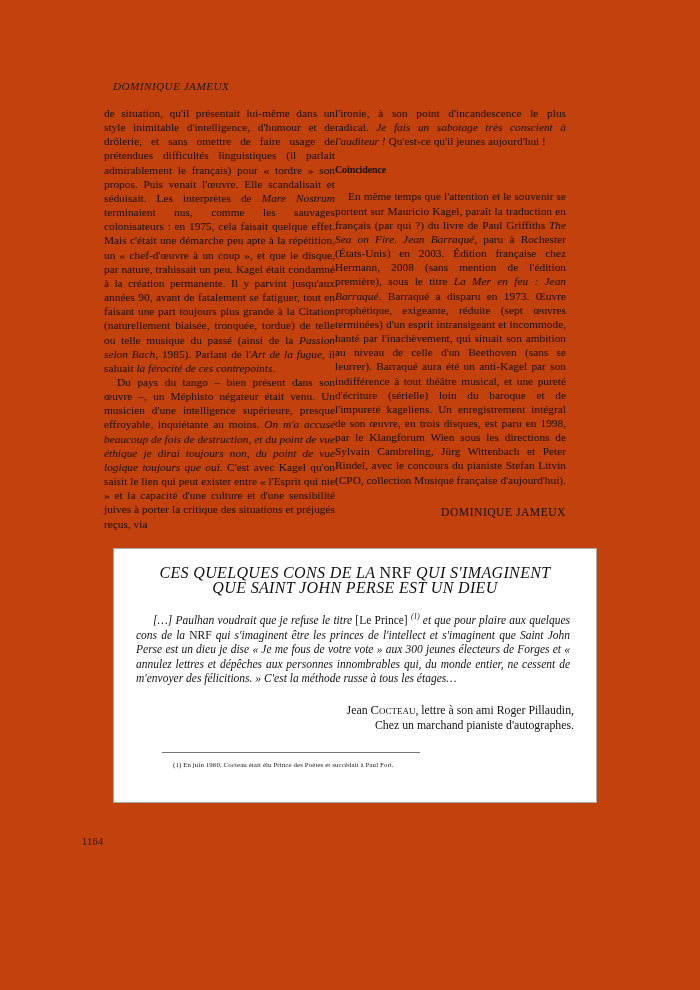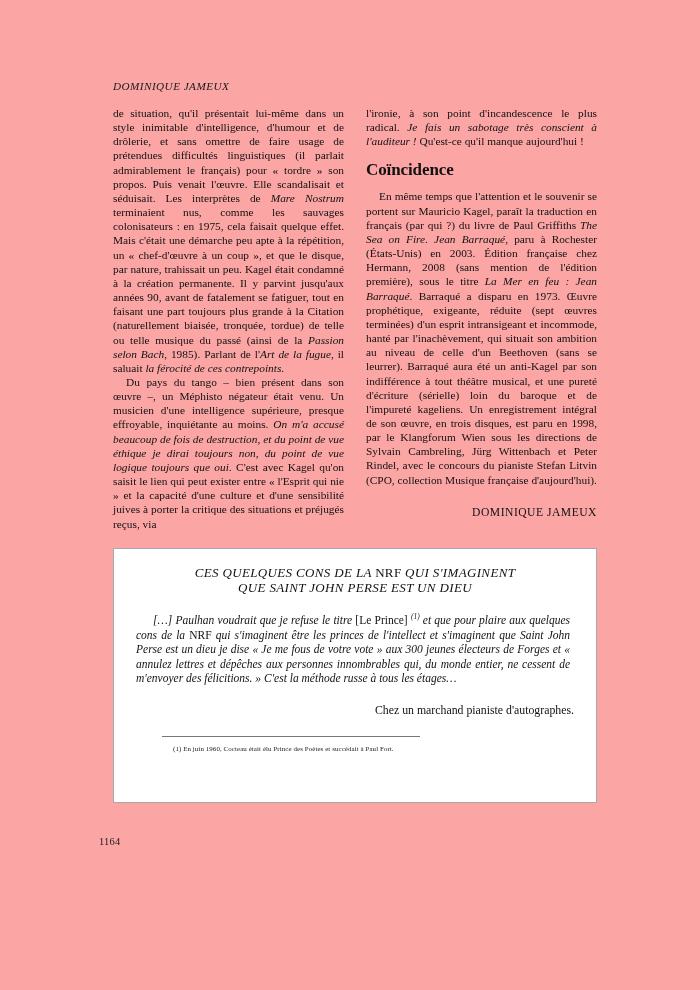--- a/index.html
+++ b/index.html
@@ -14,42 +14,41 @@
     font-family: "Liberation Serif", "DejaVu Serif", serif;
     color: #111111;
     overflow: hidden;
   }
 
   .page {
     position: absolute;
     left: 0; top: 0;
     width: 700px;
     height: 990px;
-    background: #fca5a5;
+    background: #c2410c;
   }
 
   
   .running-head {
     position: absolute;
     left: 113px;
     top: 80px;
     font-style: italic;
     font-size: 11.2px;
     letter-spacing: 0.45px;
     color: #1a1a1a;
   }
 
   
   .columns {
     position: absolute;
-    left: 113px;
+    left: 104px;
     top: 106px;
     width: 484px;
     display: flex;
-    gap: 22px;
   }
   .col {
     width: 231px;
   }
 
   .col p {
     margin: 0;
     font-size: 11.35px;
     line-height: 14.15px;
     text-align: justify;
@@ -60,21 +59,21 @@
   }
   .col p.indent {
     text-indent: 13px;
   }
   .col p + p {
     margin-top: 0;
   }
 
   .col h2.section {
     margin: 14px 0 11px 0;
-    font-size: 17px;
+    font-size: 10px;
     font-weight: bold;
     line-height: 16px;
     letter-spacing: -0.1px;
   }
 
   .signature {
     margin-top: 19px;
     text-align: right;
     font-size: 11.6px;
     letter-spacing: 0.5px;
@@ -92,21 +91,21 @@
     box-sizing: border-box;
     border: 1px solid #a9a9a9;
     background: #ffffff;
   }
   .quote-inner {
     padding: 17px 22px 0 22px;
   }
   .quote-title {
     text-align: center;
     font-style: italic;
-    font-size: 13px;
+    font-size: 16px;
     line-height: 14.5px;
     letter-spacing: 0.35px;
     margin: 0 0 0 0;
   }
   .quote-title .roman {
     font-style: normal;
   }
   .quote-body {
     margin: 18px 4px 0 0;
     font-style: italic;
@@ -146,21 +145,21 @@
     margin: 7px 0 0 37px;
     font-size: 6.9px;
     line-height: 9px;
     letter-spacing: 0.1px;
     color: #1a1a1a;
   }
 
   
   .folio {
     position: absolute;
-    left: 99px;
+    left: 82px;
     top: 836px;
     font-size: 10.4px;
     letter-spacing: 0.3px;
     color: #1a1a1a;
   }
 </style>
 </head>
 <body>
 
 <div class="page">
@@ -172,21 +171,21 @@
     <div class="col">
 
       <p><span>de situation, qu'il présentait lui-même dans un style inimitable d'intelligence, d'humour et de drôlerie, et sans omettre de faire usage de prétendues difficultés linguistiques (il parlait admirablement le français) pour « tordre » son propos. Puis venait l'œuvre. Elle scandalisait et séduisait. Les interprètes de </span><i>Mare Nostrum</i><span> terminaient nus, comme les sauvages colonisateurs : en 1975, cela faisait quelque effet. Mais c'était une démarche peu apte à la répétition, un « chef-d'œuvre à un coup », et que le disque, par nature, trahissait un peu. Kagel était condamné à la création permanente. Il y parvint jusqu'aux années 90, avant de fatalement se fatiguer, tout en faisant une part toujours plus grande à la Citation (naturellement biaisée, tronquée, tordue) de telle ou telle musique du passé (ainsi de la </span><i>Passion selon Bach</i><span>, 1985). Parlant de l'</span><i>Art de la fugue</i><span>, il saluait </span><i>la férocité de ces contrepoints</i><span>.</span></p>
 
       <p class="indent"><span>Du pays du tango – bien présent dans son œuvre –, un Méphisto négateur était venu. Un musicien d'une intelligence supérieure, presque effroyable, inquiétante au moins. </span><i>On m'a accusé beaucoup de fois de destruction, et du point de vue éthique je dirai toujours non, du point de vue logique toujours que oui</i><span>. C'est avec Kagel qu'on saisit le lien qui peut exister entre « l'Esprit qui nie » et la capacité d'une culture et d'une sensibilité juives à porter la critique des situations et préjugés reçus, via</span></p>
 
     </div>
 
     <div class="col">
 
-      <p><span>l'ironie, à son point d'incandescence le plus radical. </span><i>Je fais un sabotage très conscient à l'auditeur !</i><span> Qu'est-ce qu'il manque aujourd'hui !</span></p>
+      <p><span>l'ironie, à son point d'incandescence le plus radical. </span><i>Je fais un sabotage très conscient à l'auditeur !</i><span> Qu'est-ce qu'il jeunes aujourd'hui !</span></p>
 
       <h2 class="section">Coïncidence</h2>
 
       <p class="indent"><span>En même temps que l'attention et le souvenir se portent sur Mauricio Kagel, paraît la traduction en français (par qui ?) du livre de Paul Griffiths </span><i>The Sea on Fire. Jean Barraqué</i><span>, paru à Rochester (États-Unis) en 2003. Édition française chez Hermann, 2008 (sans mention de l'édition première), sous le titre </span><i>La Mer en feu : Jean Barraqué</i><span>. Barraqué a disparu en 1973. Œuvre prophétique, exigeante, réduite (sept œuvres terminées) d'un esprit intransigeant et incommode, hanté par l'inachèvement, qui situait son ambition au niveau de celle d'un Beethoven (sans se leurrer). Barraqué aura été un anti-Kagel par son indifférence à tout théâtre musical, et une pureté d'écriture (sérielle) loin du baroque et de l'impureté kageliens. Un enregistrement intégral de son œuvre, en trois disques, est paru en 1998, par le Klangforum Wien sous les directions de Sylvain Cambreling, Jürg Wittenbach et Peter Rindel, avec le concours du pianiste Stefan Litvin (CPO, collection Musique française d'aujourd'hui).</span></p>
 
       <div class="signature">DOMINIQUE JAMEUX</div>
 
     </div>
   </div>
 
@@ -194,20 +193,21 @@
     <div class="quote-inner">
 
       <div class="quote-title">
         <span>CES QUELQUES CONS DE LA </span><span class="roman">NRF</span><span> QUI S'IMAGINENT</span><br>
         <span>QUE SAINT JOHN PERSE EST UN DIEU</span>
       </div>
 
       <p class="quote-body"><span>[…] Paulhan voudrait que je refuse le titre </span><span class="roman">[Le Prince]</span> <sup>(1)</sup><span> et que pour plaire aux quelques cons de la </span><span class="roman">NRF</span><span> qui s'imaginent être les princes de l'intellect et s'imaginent que Saint John Perse est un dieu je dise « Je me fous de votre vote » aux 300 jeunes électeurs de Forges et « annulez lettres et dépêches aux personnes innombrables qui, du monde entier, ne cessent de m'envoyer des félicitions. » C'est la méthode russe à tous les étages…</span></p>
 
       <div class="attribution">
+        <span class="line"><span>Jean </span><span class="sc">Cocteau</span><span>, lettre à son ami Roger Pillaudin,</span></span>
         <span class="line">Chez un marchand pianiste d'autographes.</span>
       </div>
 
       <hr class="fn-rule">
 
       <div class="footnote">(1) En juin 1960, Cocteau était élu Prince des Poètes et succédait à Paul Fort.</div>
 
     </div>
   </div>
 

